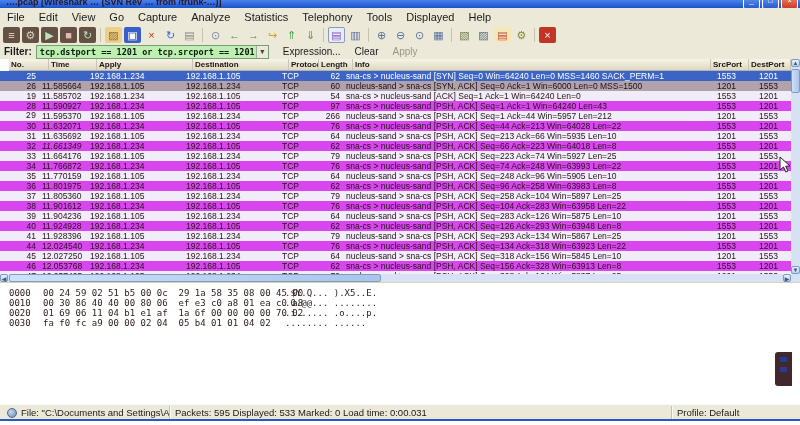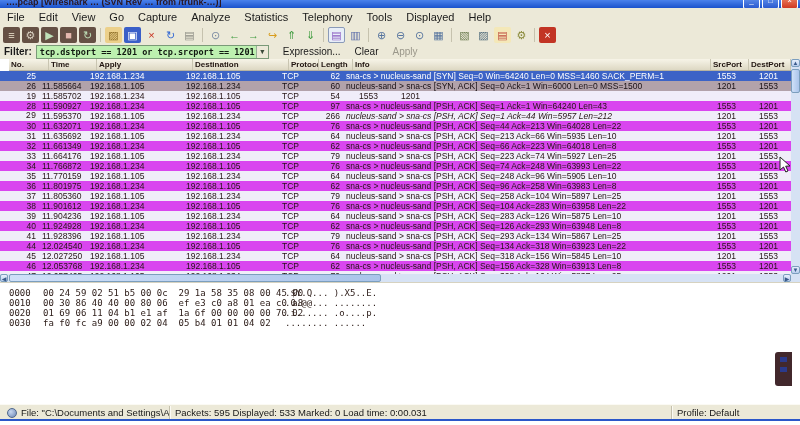--- a/index.html
+++ b/index.html
@@ -192,20 +192,21 @@
         <span class="pcell num" style="width: 38px;">1201</span>
         <span class="pcell num" style="width: 42px;">1553</span>
       </div>
       <div class="prow r0">
         <span class="pcell num" style="width: 40px;">19</span>
         <span class="pcell" style="width: 48px;">11.585702</span>
         <span class="pcell" style="width: 96px;">192.168.1.234</span>
         <span class="pcell" style="width: 96px;">192.168.1.105</span>
         <span class="pcell" style="width: 30px;">TCP</span>
         <span class="pcell num" style="width: 34px;">54</span>
+        <span class="pcell" style="width: 358px;">sna-cs &gt; nucleus-sand [ACK] Seq=1 Ack=1 Win=64240 Len=0</span>
         <span class="pcell num" style="width: 38px;">1553</span>
         <span class="pcell num" style="width: 42px;">1201</span>
       </div>
       <div class="prow r1">
         <span class="pcell num" style="width: 40px;">28</span>
         <span class="pcell" style="width: 48px;">11.590927</span>
         <span class="pcell" style="width: 96px;">192.168.1.234</span>
         <span class="pcell" style="width: 96px;">192.168.1.105</span>
         <span class="pcell" style="width: 30px;">TCP</span>
         <span class="pcell num" style="width: 34px;">97</span>
@@ -213,21 +214,21 @@
         <span class="pcell num" style="width: 38px;">1553</span>
         <span class="pcell num" style="width: 42px;">1201</span>
       </div>
       <div class="prow r0">
         <span class="pcell num" style="width: 40px; font-family: Liberation Mono, monospace;">29</span>
         <span class="pcell" style="width: 48px;">11.595370</span>
         <span class="pcell" style="width: 96px;">192.168.1.105</span>
         <span class="pcell" style="width: 96px;">192.168.1.234</span>
         <span class="pcell" style="width: 30px;">TCP</span>
         <span class="pcell num" style="width: 34px;">266</span>
-        <span class="pcell" style="width: 358px; font-style: italic;">nucleus-sand &gt; sna-cs [PSH, ACK] Seq=1 Ack=44 Win=5957 Len=212</span>
+        <span class="pcell" style="width: 358px;">nucleus-sand &gt; sna-cs [PSH, ACK] Seq=1 Ack=44 Win=5957 Len=212</span>
         <span class="pcell num" style="width: 38px;">1201</span>
         <span class="pcell num" style="width: 42px;">1553</span>
       </div>
       <div class="prow r1">
         <span class="pcell num" style="width: 40px;">30</span>
         <span class="pcell" style="width: 48px;">11.632071</span>
         <span class="pcell" style="width: 96px;">192.168.1.234</span>
         <span class="pcell" style="width: 96px;">192.168.1.105</span>
         <span class="pcell" style="width: 30px;">TCP</span>
         <span class="pcell num" style="width: 34px;">76</span>
@@ -241,21 +242,21 @@
         <span class="pcell" style="width: 96px;">192.168.1.105</span>
         <span class="pcell" style="width: 96px;">192.168.1.234</span>
         <span class="pcell" style="width: 30px;">TCP</span>
         <span class="pcell num" style="width: 34px;">64</span>
         <span class="pcell" style="width: 358px;">nucleus-sand &gt; sna-cs [PSH, ACK] Seq=213 Ack=66 Win=5935 Len=10</span>
         <span class="pcell num" style="width: 38px;">1201</span>
         <span class="pcell num" style="width: 42px;">1553</span>
       </div>
       <div class="prow r1">
         <span class="pcell num" style="width: 40px;">32</span>
-        <span class="pcell" style="width: 48px;">11.661349</span>
+        <span class="pcell" style="width: 48px; font-style: italic;">11.661349</span>
         <span class="pcell" style="width: 96px;">192.168.1.234</span>
         <span class="pcell" style="width: 96px;">192.168.1.105</span>
         <span class="pcell" style="width: 30px;">TCP</span>
         <span class="pcell num" style="width: 34px;">62</span>
         <span class="pcell" style="width: 358px;">sna-cs &gt; nucleus-sand [PSH, ACK] Seq=66 Ack=223 Win=64018 Len=8</span>
         <span class="pcell num" style="width: 38px;">1553</span>
         <span class="pcell num" style="width: 42px;">1201</span>
       </div>
       <div class="prow r0">
         <span class="pcell num" style="width: 40px;">33</span>

